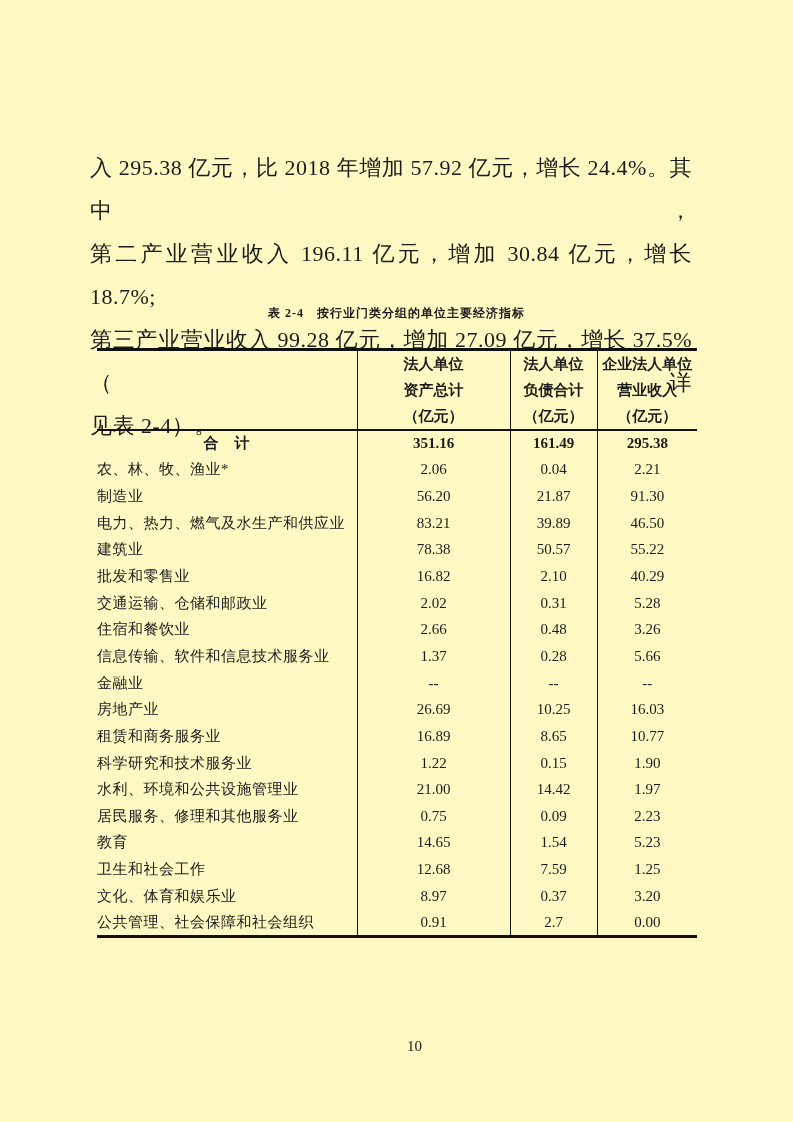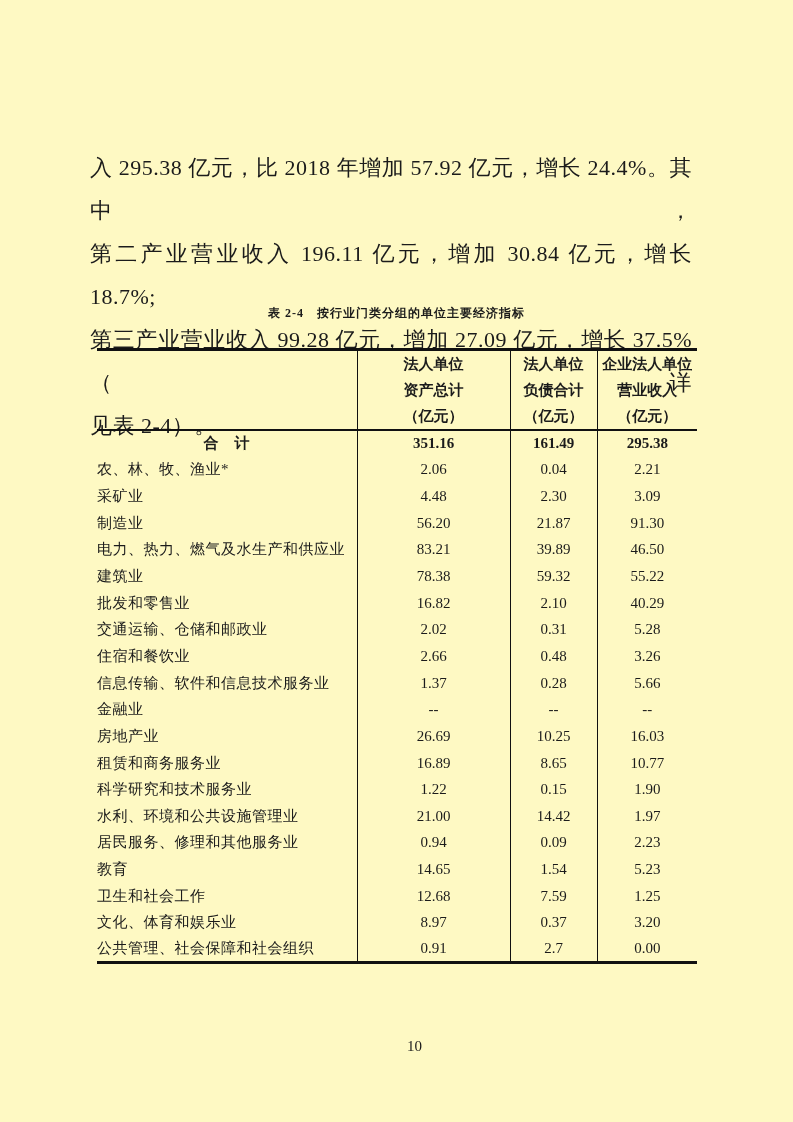--- a/index.html
+++ b/index.html
@@ -140,41 +140,35 @@
         <td class="val bR">161.49</td>
         <td class="val">295.38</td>
       </tr>
       <tr>
         <td class="label bR">农、林、牧、渔业*</td>
         <td class="val bR">2.06</td>
         <td class="val bR">0.04</td>
         <td class="val">2.21</td>
       </tr>
       <tr>
-        <td class="label bR">采矿业</td>
-        <td class="val bR">4.48</td>
-        <td class="val bR">2.30</td>
-        <td class="val">3.09</td>
-      </tr>
-      <tr>
         <td class="label bR">制造业</td>
         <td class="val bR">56.20</td>
         <td class="val bR">21.87</td>
         <td class="val">91.30</td>
       </tr>
       <tr>
         <td class="label bR">电力、热力、燃气及水生产和供应业</td>
         <td class="val bR">83.21</td>
         <td class="val bR">39.89</td>
         <td class="val">46.50</td>
       </tr>
       <tr>
         <td class="label bR">建筑业</td>
         <td class="val bR">78.38</td>
-        <td class="val bR">59.32</td>
+        <td class="val bR">50.57</td>
         <td class="val">55.22</td>
       </tr>
       <tr>
         <td class="label bR">批发和零售业</td>
         <td class="val bR">16.82</td>
         <td class="val bR">2.10</td>
         <td class="val">40.29</td>
       </tr>
       <tr>
         <td class="label bR">交通运输、仓储和邮政业</td>
@@ -219,21 +213,21 @@
         <td class="val">1.90</td>
       </tr>
       <tr>
         <td class="label bR">水利、环境和公共设施管理业</td>
         <td class="val bR">21.00</td>
         <td class="val bR">14.42</td>
         <td class="val">1.97</td>
       </tr>
       <tr>
         <td class="label bR">居民服务、修理和其他服务业</td>
-        <td class="val bR">0.94</td>
+        <td class="val bR">0.75</td>
         <td class="val bR">0.09</td>
         <td class="val">2.23</td>
       </tr>
       <tr>
         <td class="label bR">教育</td>
         <td class="val bR">14.65</td>
         <td class="val bR">1.54</td>
         <td class="val">5.23</td>
       </tr>
       <tr>

